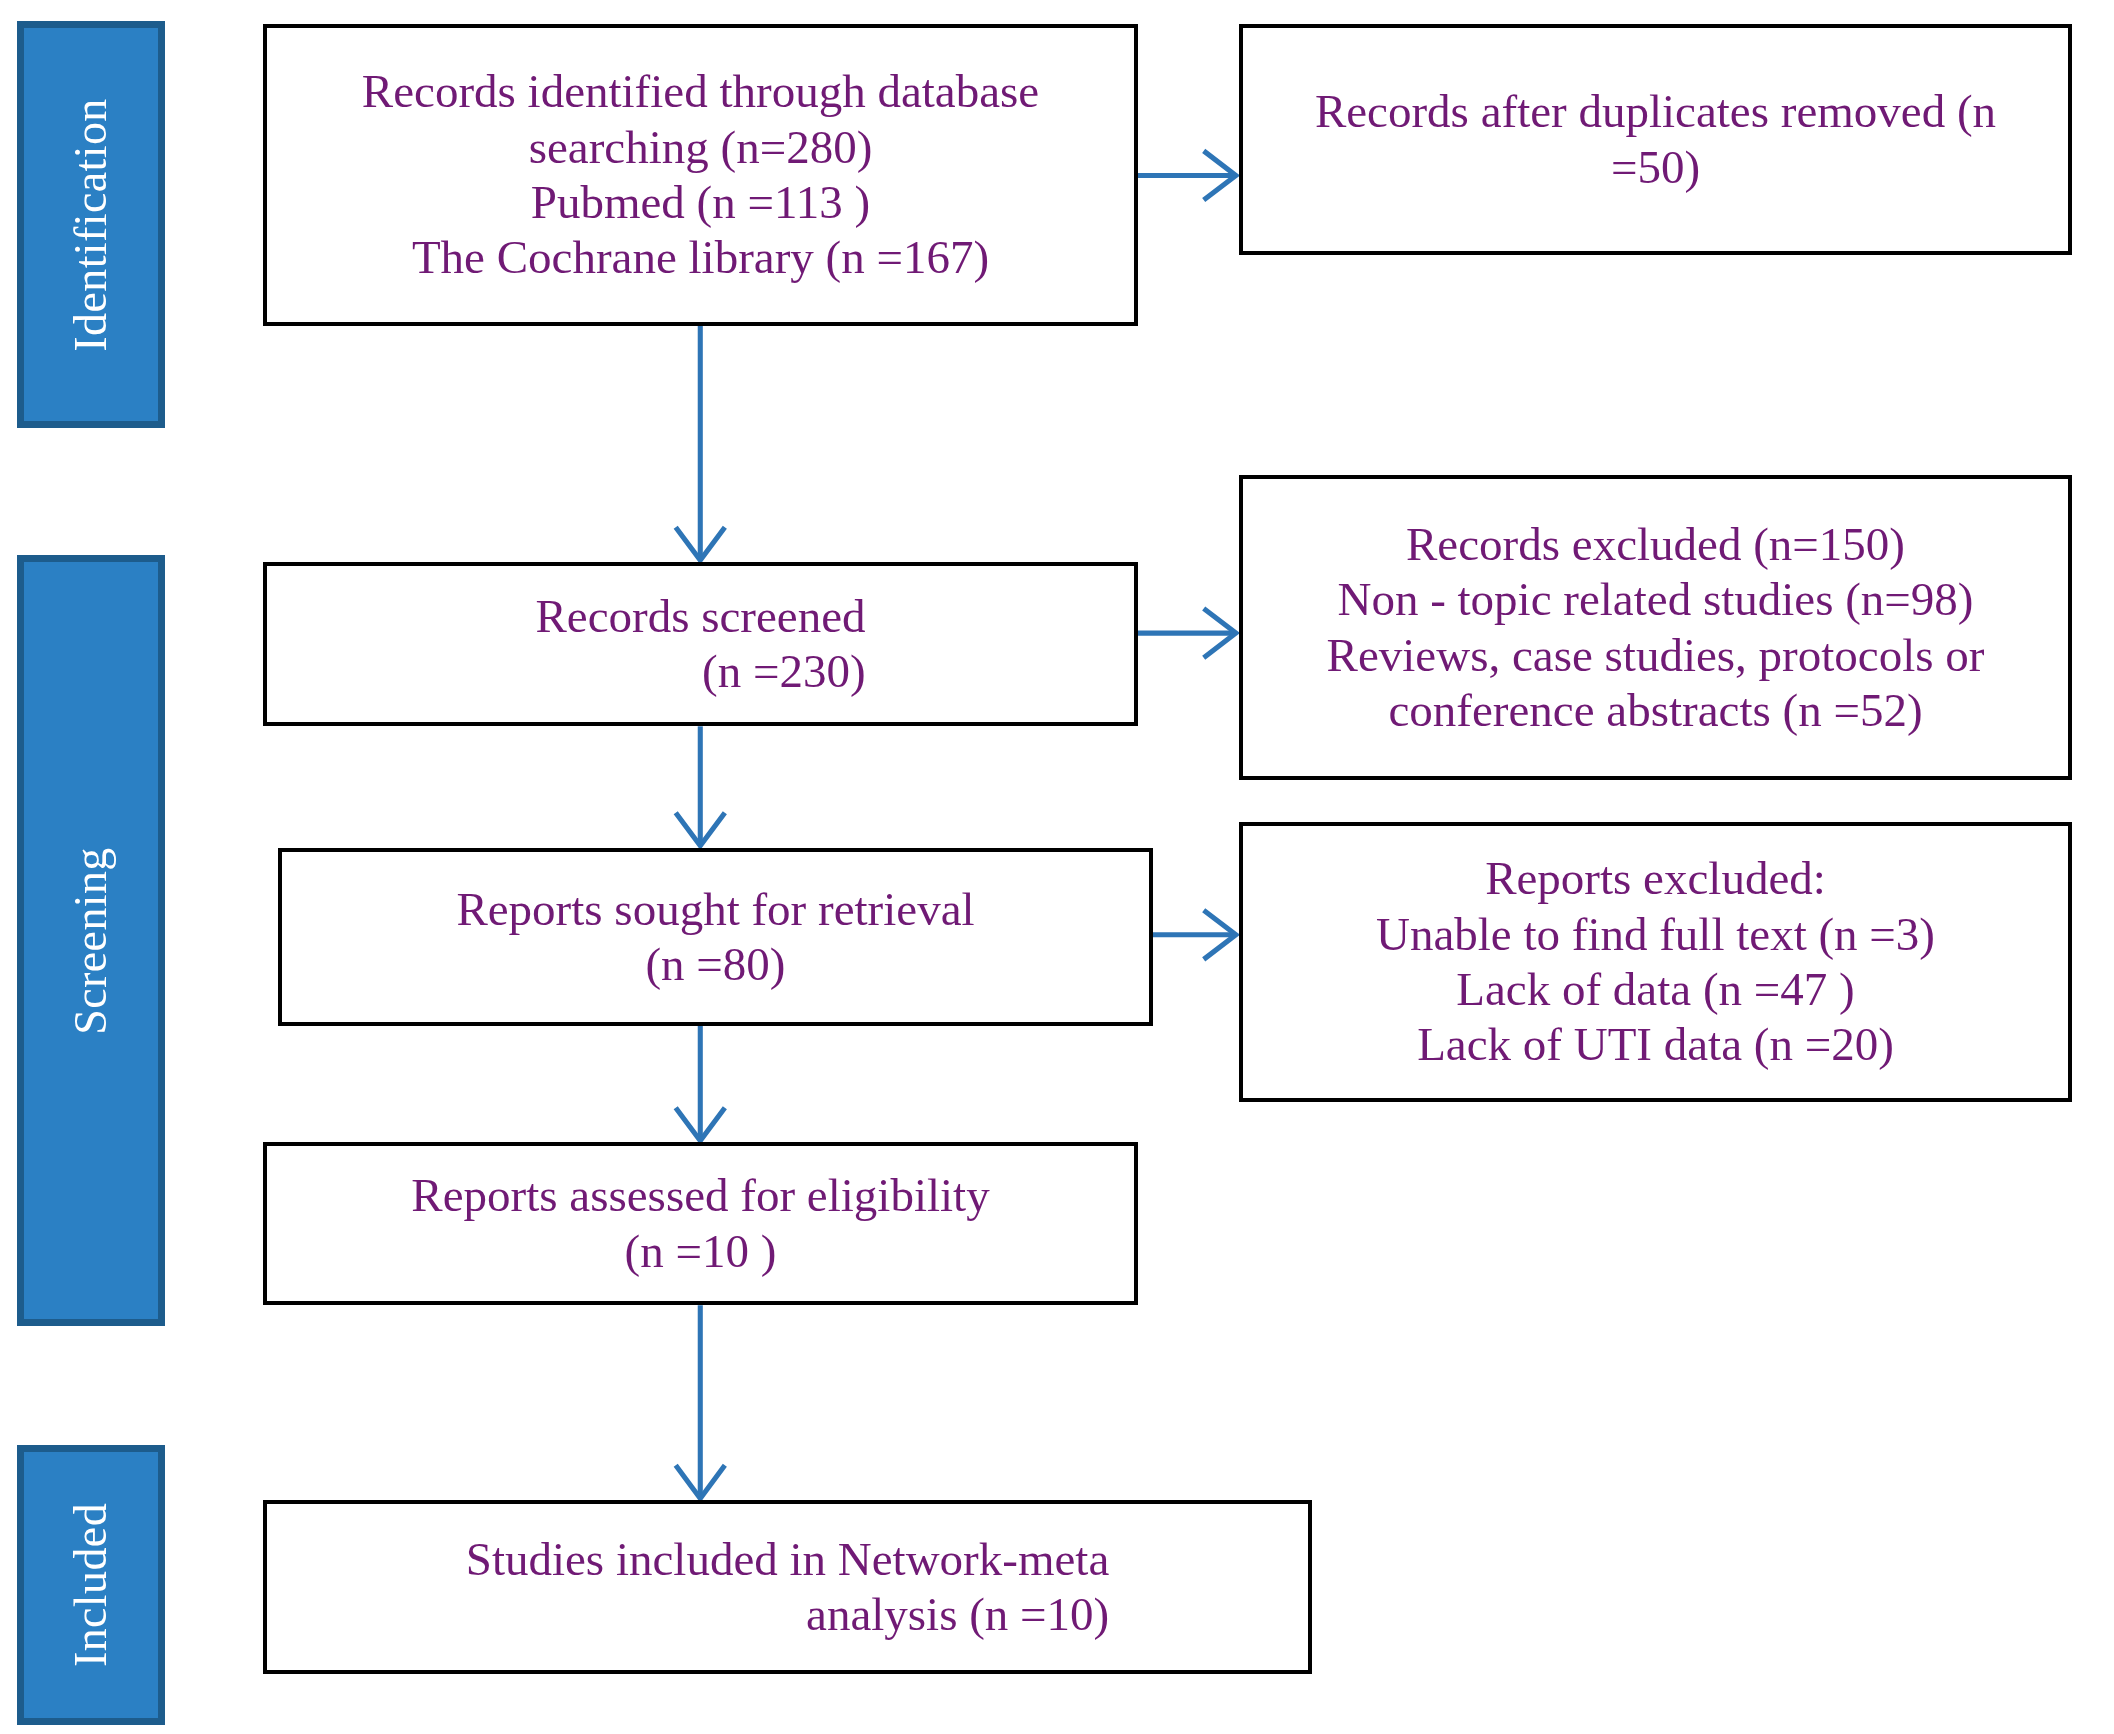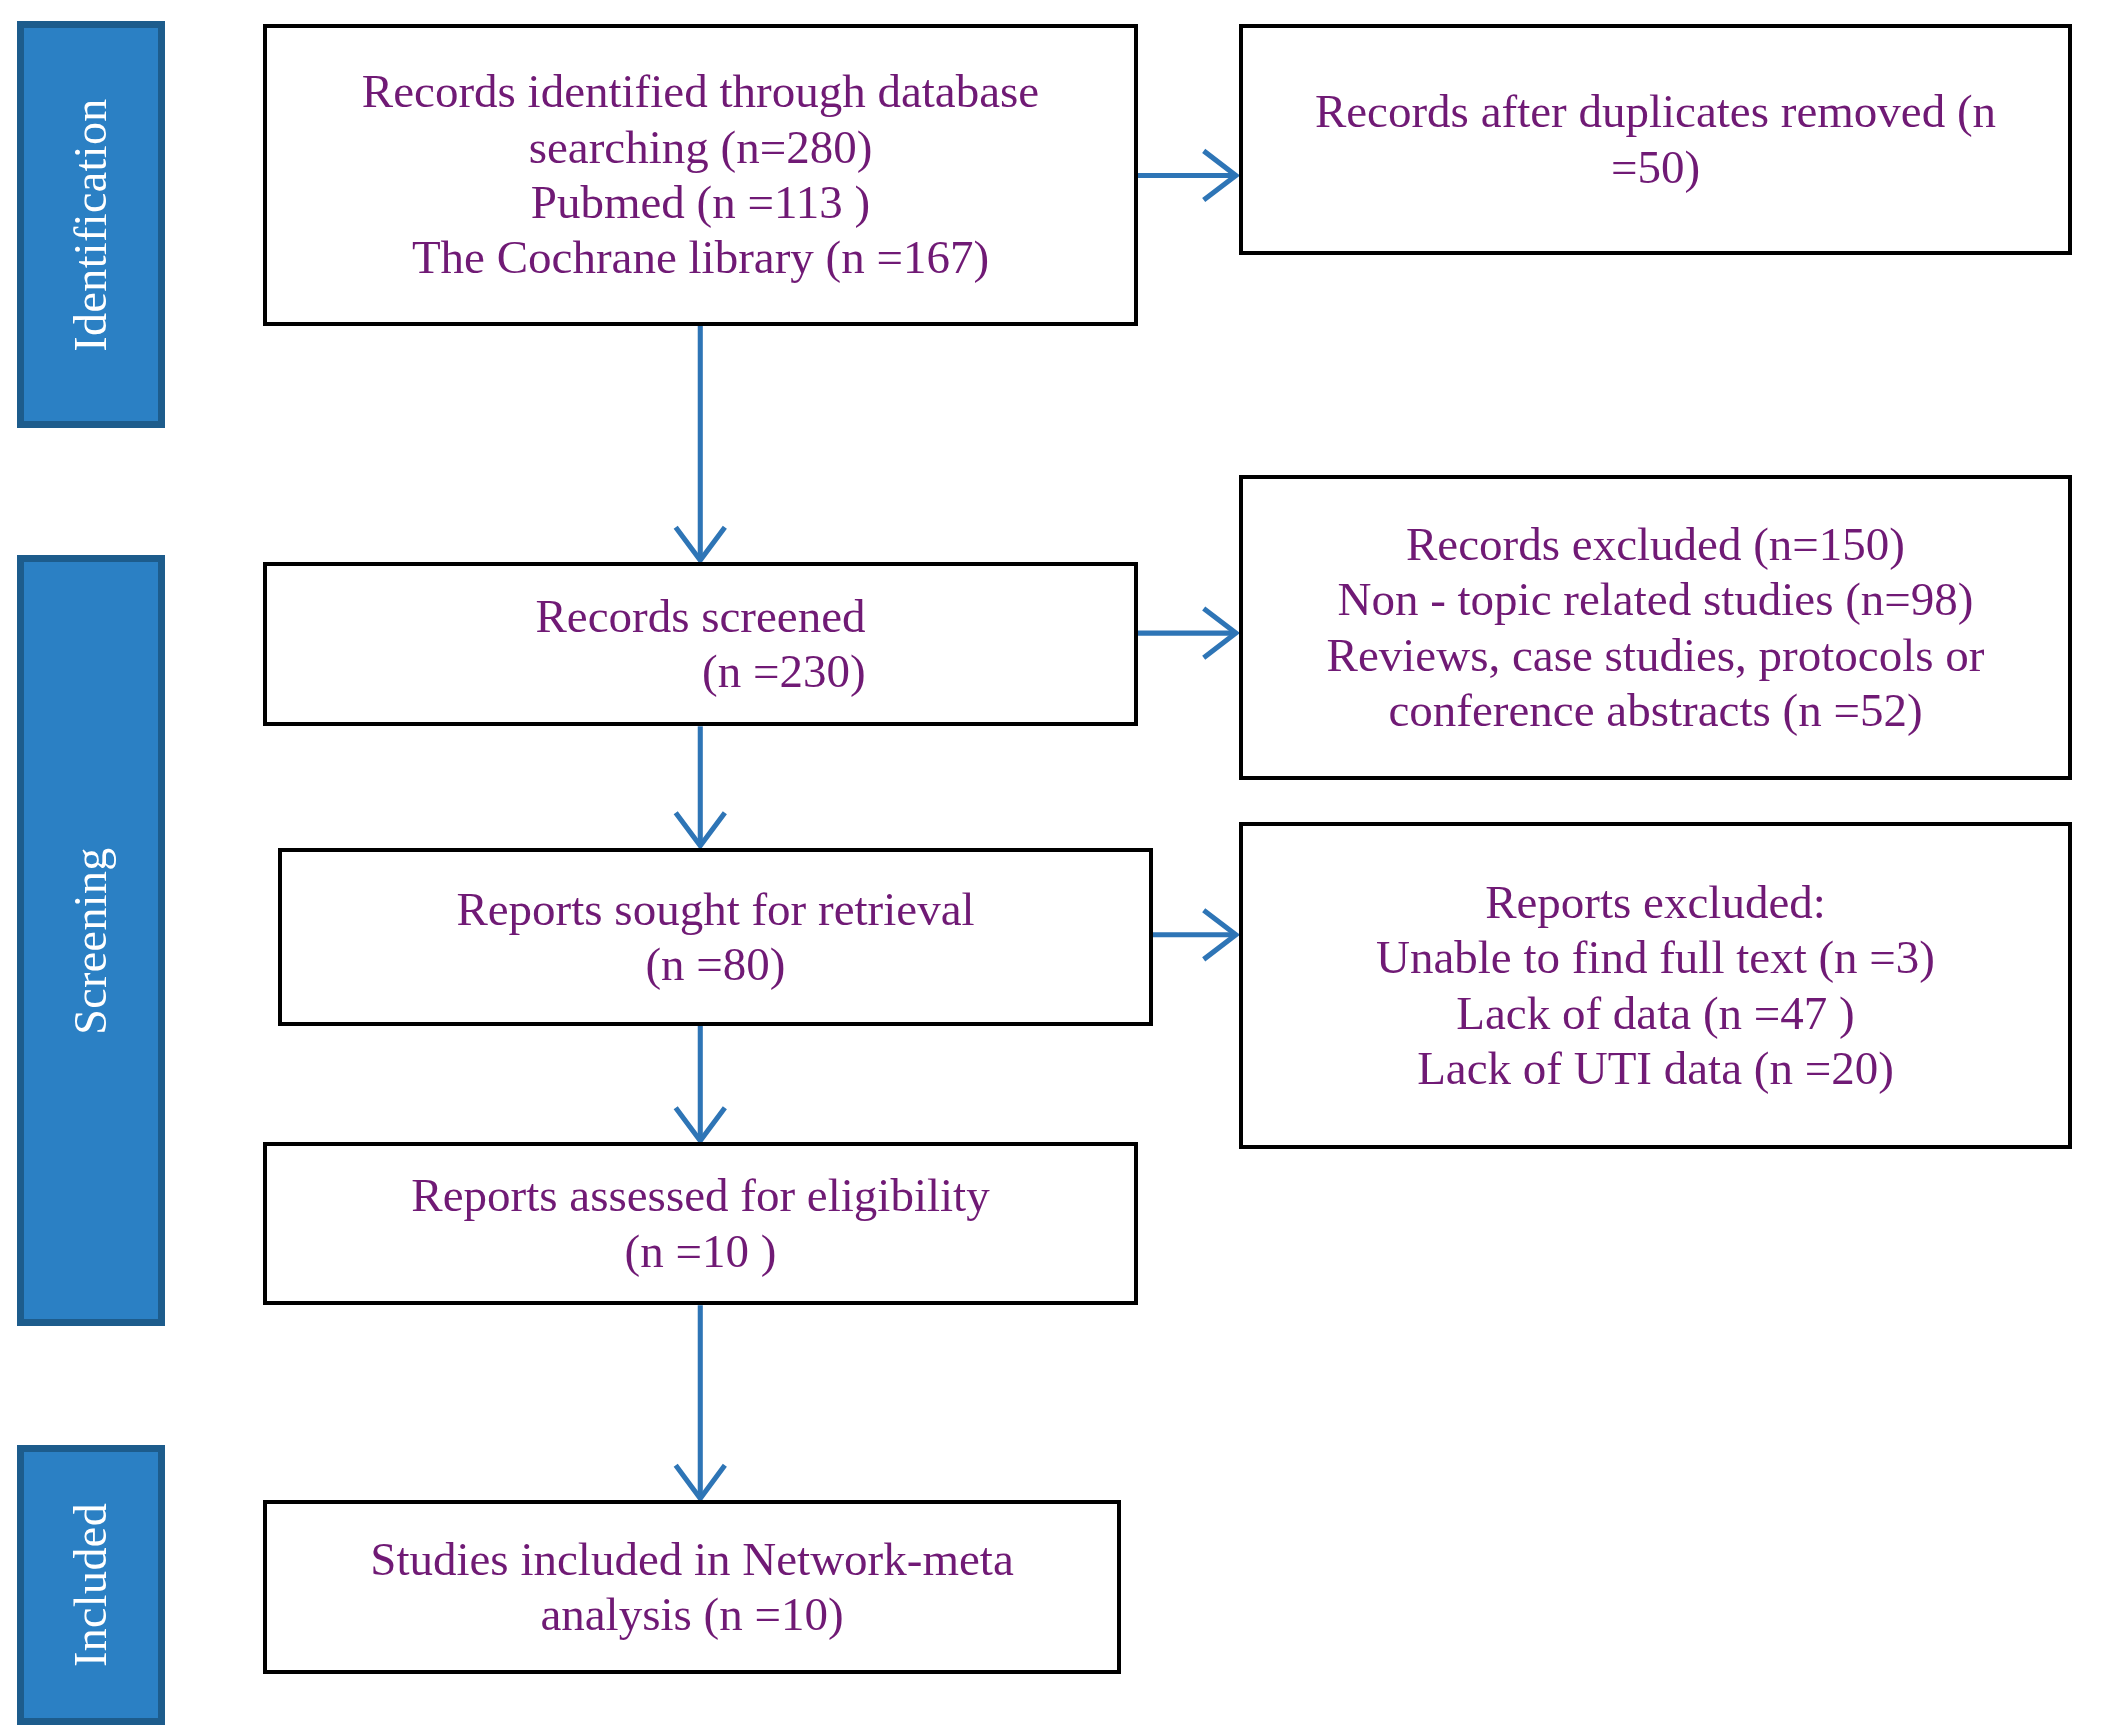--- a/index.html
+++ b/index.html
@@ -151,38 +151,38 @@
   <div class="flow-box" style="left:263px; top:848px; width:875px; height:178px;margin-left:15px;">
     <span class="box-text">Reports sought for retrieval
 (n =80)</span>
   </div>
 
   <div class="flow-box" style="left:263px; top:1142px; width:875px; height:163px;">
     <span class="box-text">Reports assessed  for eligibility
 (n =10 )</span>
   </div>
 
-  <div class="flow-box" style="left:263px; top:1500px; width:858px; height:174px;">
+  <div class="flow-box" style="left:263px; top:1500px; width:1049px; height:174px;text-align:right;">
     <span class="box-text">Studies included in Network-meta
 analysis (n =10)</span>
   </div>
 
   <div class="flow-box" style="left:1239px; top:24px; width:833px; height:231px;">
     <span class="box-text">Records after duplicates removed  (n
 =50)</span>
   </div>
 
   <div class="flow-box" style="left:1239px; top:468px; width:833px; height:305px;margin-top:7px;">
     <span class="box-text">Records excluded (n=150)
 Non - topic related studies (n=98)
 Reviews, case studies, protocols or
 conference abstracts (n =52)</span>
   </div>
 
-  <div class="flow-box" style="left:1239px; top:822px; width:833px; height:327px;">
+  <div class="flow-box" style="left:1239px; top:822px; width:833px; height:280px;">
     <span class="box-text">Reports excluded:
 Unable to find full text (n =3)
 Lack of data (n =47 )
 Lack of UTI data (n =20)</span>
   </div>
 
 </div>
 
 
 </body></html>

